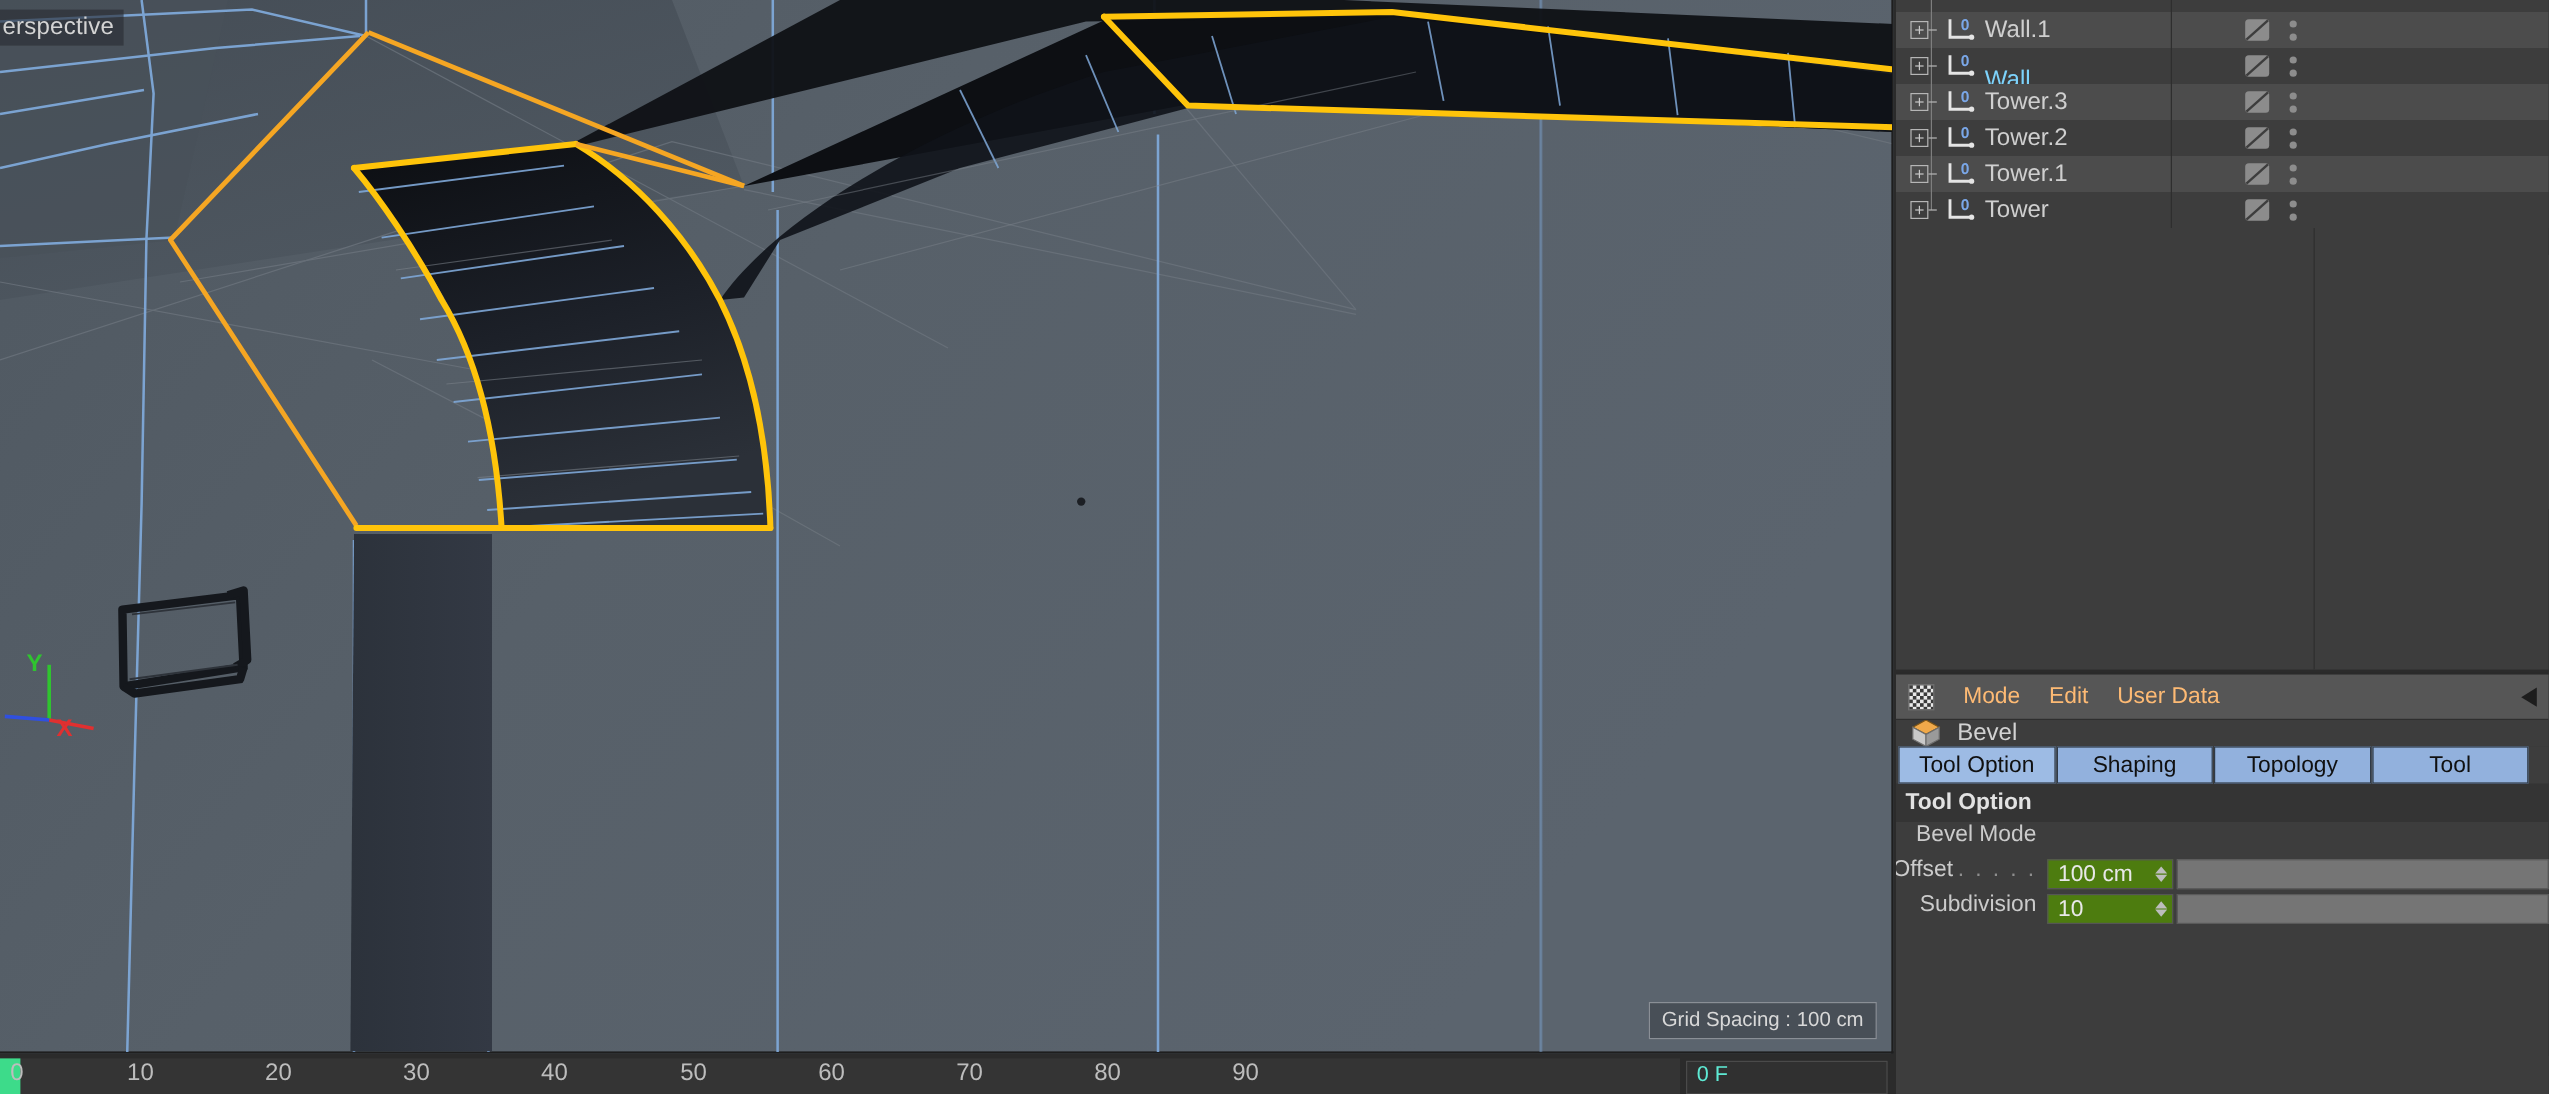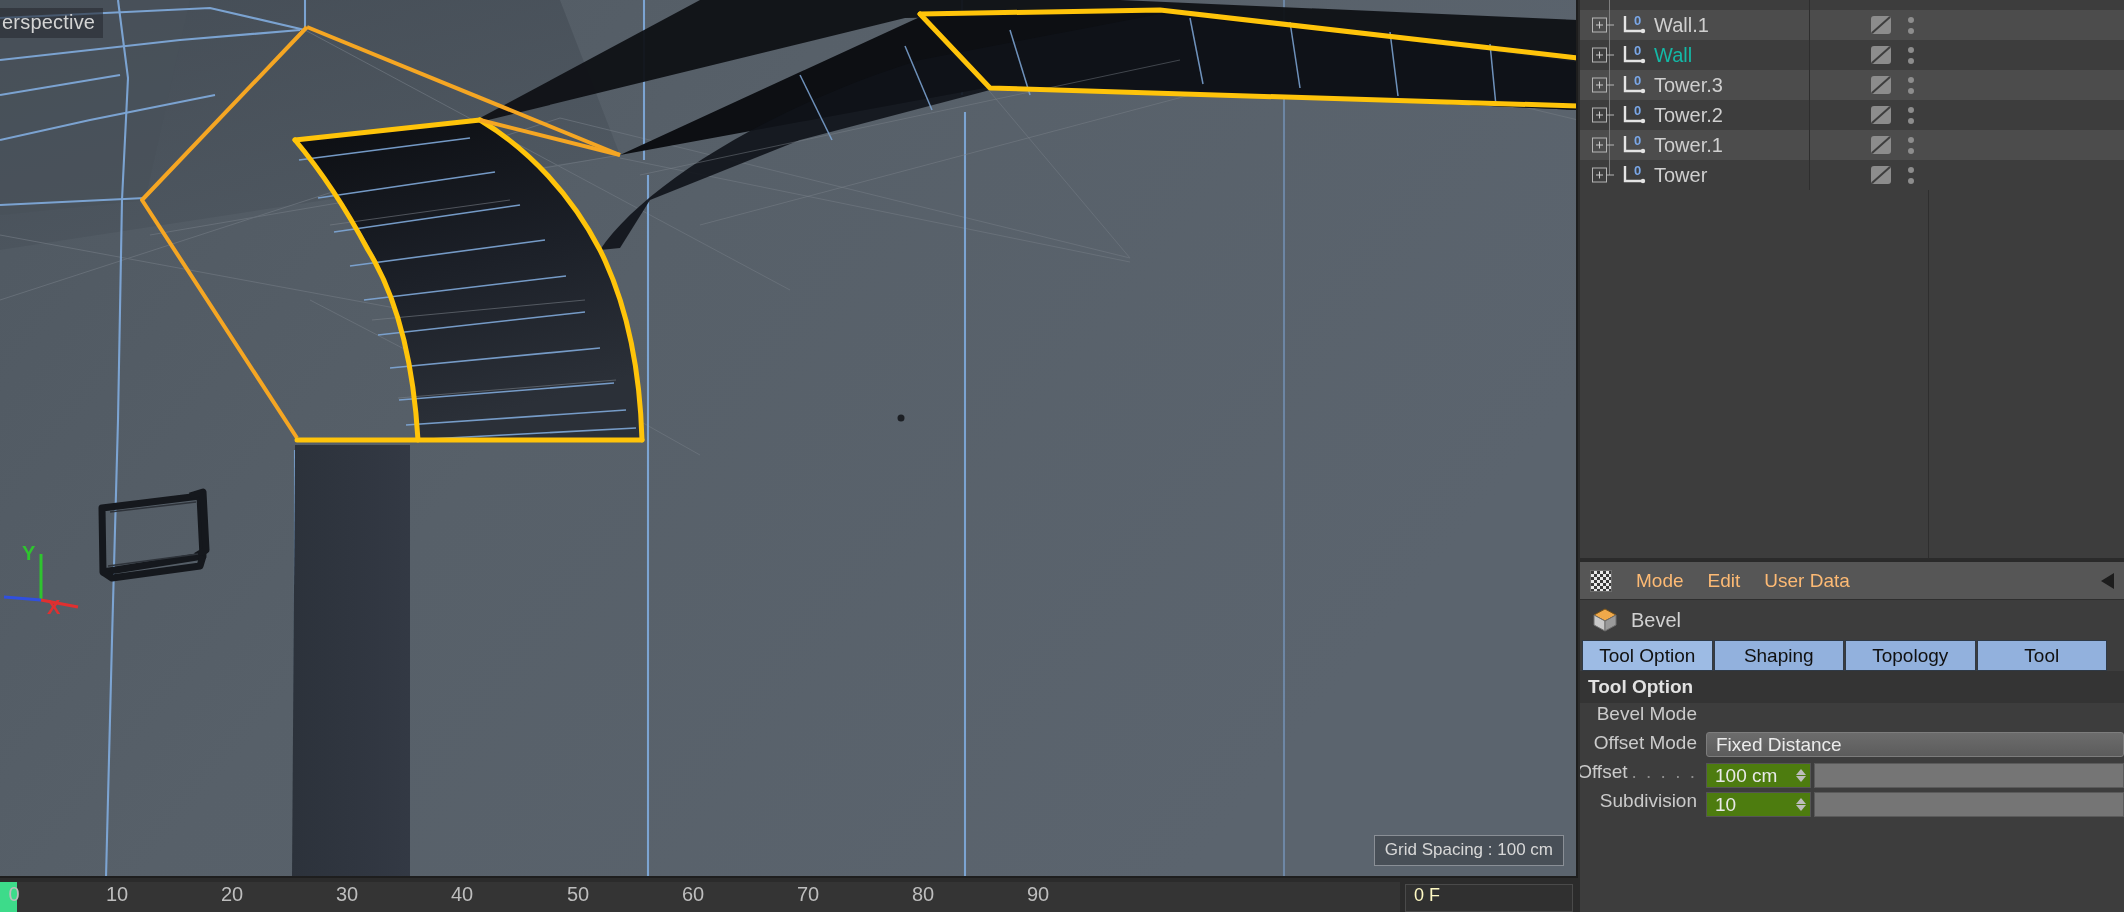--- a/index.html
+++ b/index.html
@@ -62,21 +62,21 @@
     position:absolute; left:14px; top:6px; width:7px; height:1px; background:#b6b6b6;
   }
   .om-icon {
     position:absolute; left:41px; top:50%; transform:translateY(-50%);
     width:26px; height:22px;
   }
   .om-name {
     position:absolute; left:74px; top:50%; transform:translateY(-50%);
     font-size:20px; color:#cfcfcf; white-space:nowrap;
   }
-  .om-name.sel { color:#14b8a6; }
+  .om-name.sel { color:#7dd3fc;margin-top:12px; }
   .om-tag {
     position:absolute; left:1px; top:50%; transform:translateY(-50%);
     width:22px; height:22px;
   }
   .om-tagwrap { position:absolute; left:289px; top:0; width:30px; height:30px; }
   .om-dots { position:absolute; left:324px; top:0; width:14px; height:30px; }
   .om-dots i {
     position:absolute; left:4px; width:6px; height:6px; border-radius:50%;
     background:#8d8d8d;
   }
@@ -113,21 +113,21 @@
   .am-menuitem {
     font-size:19px; color:#fdba74; padding:2px 12px; white-space:nowrap;
   }
   .am-arrow {
     position:absolute; right:10px; top:50%; transform:translateY(-50%);
     width:0; height:0;
     border-top:8px solid transparent; border-bottom:8px solid transparent;
     border-right:13px solid #1d1d1d;
   }
   .am-objrow {
-    height:40px; display:flex; align-items:center; background:#3d3d3d;
+    height:22px; display:flex; align-items:center; background:#3d3d3d;
   }
   .am-objicon { width:30px; height:28px; margin-left:10px; margin-right:11px; }
   .am-objname { font-size:20px; color:#d2d2d2; }
 
   .am-tabs { display:flex; height:31px; padding:0 2px; background:#3d3d3d; }
   .am-tab {
     flex:1; background:#92b1dd; color:#101010;
     font-size:19px; display:flex; align-items:center; justify-content:center;
     border:1px solid #2f3a47; margin-right:1px; white-space:nowrap;
   }
@@ -179,21 +179,21 @@
   .tl-playhead {
     position:absolute; left:0; top:2px; width:17px; height:30px; background:#3ddb8a;
   }
   .tl-tick {
     position:absolute; top:3px; font-size:20px; color:#bdbdbd;
     transform:translateX(-50%); white-space:nowrap;
   }
   .tl-rightfield {
     position:absolute; left:1405px; top:4px; width:168px; height:28px;
     background:#303030; border:1px solid #4a4a4a;
-    color:#fef9c3; font-size:18px; padding-left:8px; overflow:hidden;
+    color:#5eead4; font-size:18px; padding-left:8px; overflow:hidden;
   }
   #bottomright {
     position:absolute; left:1580px; top:880px; width:544px; height:32px;
     background:#3d3d3d;
   }
 </style>
 </head>
 <body>
 
 <div id="app">
@@ -547,24 +547,20 @@
       <div class="am-tab">Topology</div>
       <div class="am-tab">Tool</div>
     </div>
 
     <div class="am-grouphdr">Tool Option</div>
 
     <div class="am-prop">
       <div class="am-plabel">Bevel Mode</div>
     </div>
 
-    <div class="am-prop">
-      <div class="am-plabel">Offset Mode</div>
-      <div class="am-combo">Fixed Distance</div>
-    </div>
 
     <div class="am-prop">
       <div class="am-plabel">
         <span>Offset</span>
         <span class="am-dots-fill">. . . . .</span>
       </div>
       <div class="am-numwrap">
         <div class="am-num">
           <span>100 cm</span>
           <span class="am-spin">

